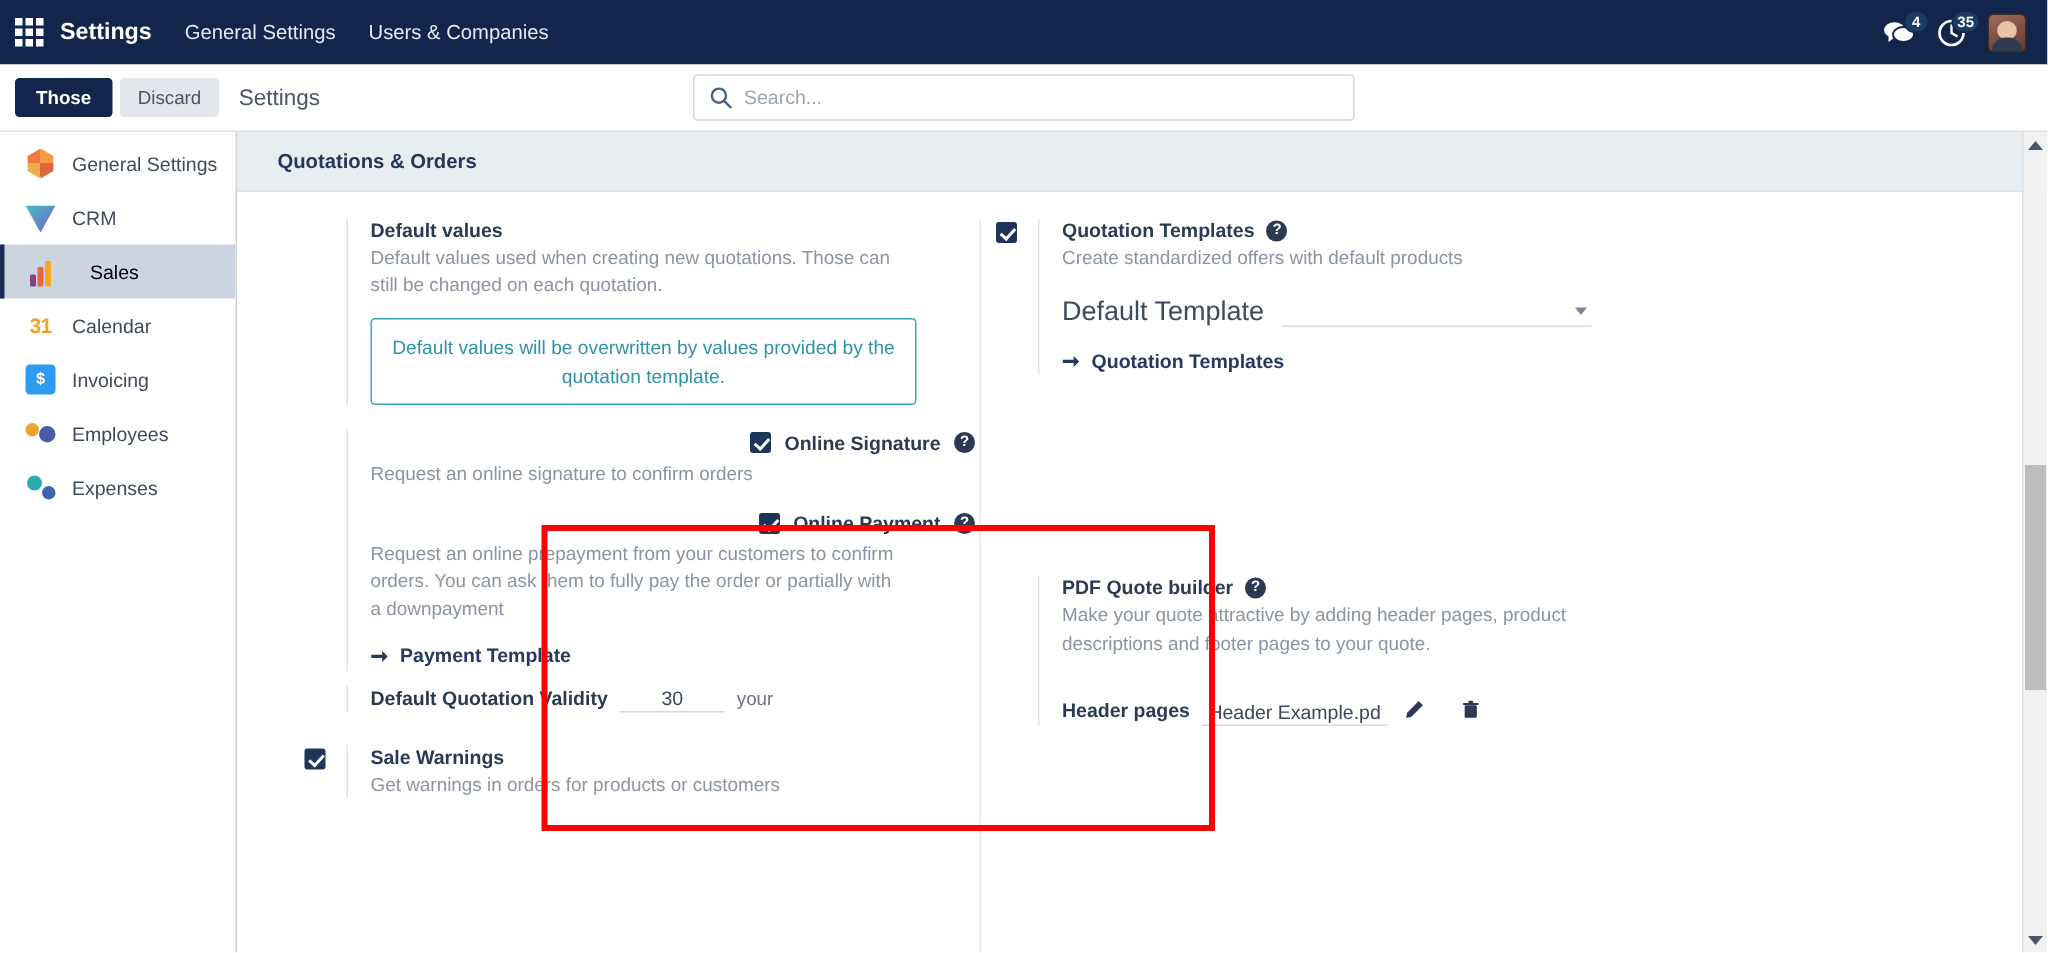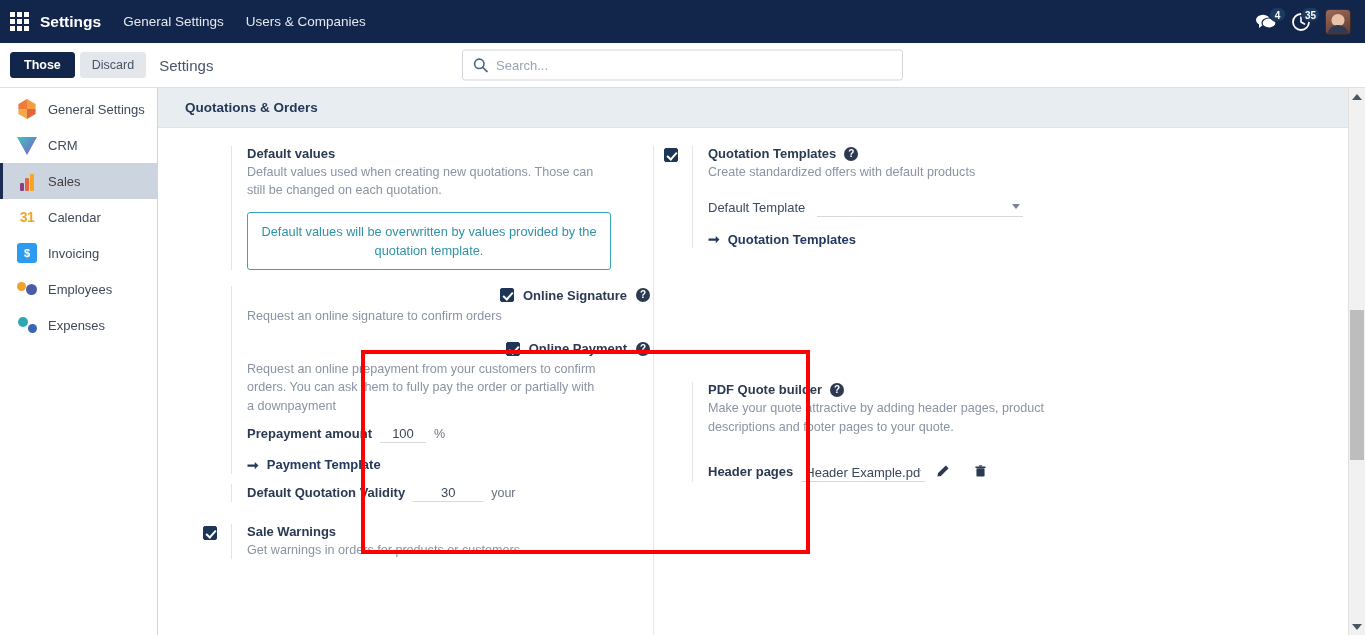--- a/index.html
+++ b/index.html
@@ -120,21 +120,22 @@
     overflow: hidden;
   }
   .side-item {
     display: flex; align-items: center;
     height: 36px; padding-left: 17px;
     font-size: 13px; color: #3f4a5a;
     cursor: pointer; position: relative;
   }
   .side-item.active {
     background: #ccd4e0;
-    color: #404040;
+    color: #000000;
+    gap: 12px;
   }
   .side-item.active::before {
     content:""; position: absolute; left: 0; top: 0; bottom: 0;
     width: 3px; background: #1b2e52;
   }
   .side-ico {
     width: 20px; height: 20px; margin-right: 11px;
     display: flex; align-items: center; justify-content: center;
     font-size: 13px; font-weight: 700; flex: none;
   }
@@ -249,21 +250,21 @@
   .under-input.w-file  { width: 124px; text-align: left; color:#3b4759; }
 
   .link-arrow {
     display: inline-flex; align-items: center; gap: 8px;
     font-size: 13px; font-weight: 700; color: #23395e;
     margin-top: 14px; cursor: pointer;
   }
   .link-arrow .arw { font-size: 14px; }
 
   .select-row { display: flex; align-items: center; gap: 12px; margin-top: 16px; }
-  .select-row .lbl { font-size: 13px; color: #3d4b60; white-space: nowrap; text-align: right; }
+  .select-row .lbl { font-size: 18px; color: #3d4b60; white-space: nowrap; text-align: right; }
   .fake-select {
     width: 206px; border: none; border-bottom: 1px solid #d6dae0;
     height: 20px; display: flex; align-items: center; justify-content: flex-end;
     cursor: pointer; padding-right: 3px;
   }
   .caret { width: 0; height: 0; border-left: 4px solid transparent; border-right: 4px solid transparent; border-top: 5px solid #7b8494; }
 
   .inline-icon-btn {
     background: none; border: none; cursor: pointer;
     color: #2b3a52; padding: 0 3px; display: inline-flex; align-items: center;
@@ -427,25 +428,20 @@
             </div>
             <div class="s-desc" style="margin-bottom:16px;">Request an online signature to confirm orders</div>
 
             <div class="cb-inline-row">
               <span class="cb"></span>
               <span class="lbl">Online Payment</span>
               <span class="help-ico">?</span>
             </div>
             <div class="s-desc">Request an online prepayment from your customers to confirm orders. You can ask them to fully pay the order or partially with a downpayment</div>
 
-            <div class="field-row">
-              <span>Prepayment amount</span>
-              <input class="under-input w-small" type="text" value="100" style="">
-              <span class="unit">%</span>
-            </div>
 
             <div class="link-arrow">
               <span class="arw">➞</span>
               <span>Payment Template</span>
             </div>
           </div>
         </div>
 
         <div class="setting-row" style="margin-bottom:22px;">
           <div class="cb-slot"></div>

